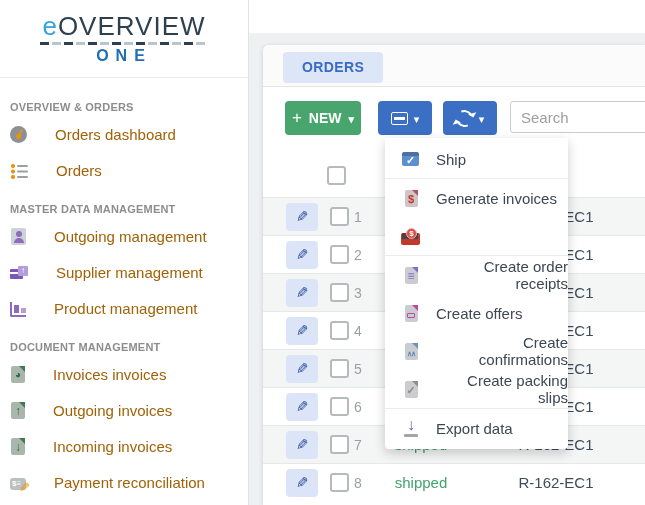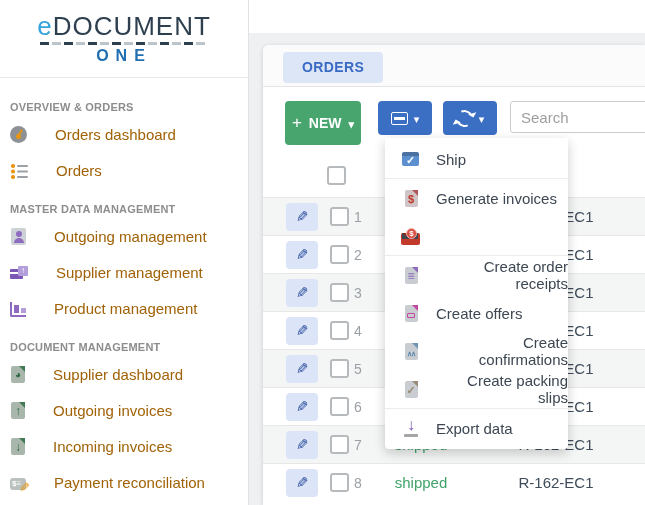--- a/index.html
+++ b/index.html
@@ -47,21 +47,21 @@
   .icon--payment::before{content:"$≡";position:absolute;left:2px;top:1px;color:#fff;font-size:8px;font-weight:bold;letter-spacing:0;}
   .icon--payment::after{content:"✎";position:absolute;right:-4px;bottom:-5px;color:#e9950f;font-size:13px;transform:scaleX(-1);}
 
   
   .gray-panel{position:absolute;left:249px;top:33px;width:396px;height:472px;background:#eef0f1;}
   .card{position:absolute;left:263px;top:45px;width:382px;height:460px;background:#fff;border-top-left-radius:6px;box-shadow:0 1px 5px rgba(0,0,0,.14);z-index:1;}
   .tabbar{height:42px;background:#fbfbfc;border-bottom:1px solid #e4e4e4;border-top-left-radius:6px;padding:7px 0 0 20px;box-sizing:border-box;}
   .tab{display:inline-block;background:#dce6f6;color:#3a6bc4;font-weight:bold;font-size:14px;padding:7px 19px 8px 19px;border-radius:4px;letter-spacing:.4px;cursor:pointer;}
   .toolbar{position:relative;height:62px;}
   .btn{border:none;cursor:pointer;display:flex;align-items:center;justify-content:center;border-radius:4px;color:#fff;}
-  .btn-new{position:absolute;left:22px;top:14px;width:76px;height:44px;background:#48a56e;gap:7px;font-size:14px;font-weight:bold;}
+  .btn-new{position:absolute;left:22px;top:14px;width:76px;height:34px;background:#48a56e;gap:7px;font-size:14px;font-weight:bold;}
   .plus-glyph::before{content:"+";font-size:17px;font-weight:normal;}
   .caret::before{content:"▾";font-size:11px;}
   .btn-blue{position:absolute;top:14px;width:54px;height:34px;background:#3b6fc4;gap:6px;}
   .btn-doc{left:115px;} .btn-sync{left:180px;}
   .invoice-glyph{width:15px;height:11px;border:1.6px solid #fff;border-radius:2px;position:relative;display:inline-block;}
   .invoice-glyph::after{content:"";position:absolute;left:2px;top:4px;width:11px;height:3px;background:#fff;}
   .sync-glyph{width:13px;height:13px;border:2px solid #fff;border-radius:50%;border-left-color:rgba(0,0,0,0);border-right-color:rgba(0,0,0,0);position:relative;display:inline-block;transform:rotate(20deg);}
   .sync-glyph::before{content:"";position:absolute;top:-4px;right:-2px;border-style:solid;border-width:0 0 6px 6px;border-color:rgba(0,0,0,0) rgba(0,0,0,0) #fff rgba(0,0,0,0);transform:rotate(10deg);}
   .sync-glyph::after{content:"";position:absolute;bottom:-4px;left:-2px;border-style:solid;border-width:6px 6px 0 0;border-color:#fff rgba(0,0,0,0) rgba(0,0,0,0) rgba(0,0,0,0);transform:rotate(10deg);}
   .search{position:absolute;left:247px;top:14px;width:150px;height:32px;border:1px solid #c9cdd1;border-radius:3px;padding:0 10px;font-size:15px;color:#444;font-family:"Liberation Sans",sans-serif;box-sizing:border-box;outline:none;}
@@ -106,21 +106,21 @@
   .micon--packing{--fold:#9a8b7a;}
   .micon--packing::after{content:"✓";position:absolute;left:0;top:3px;width:13px;text-align:center;color:#9a8b7a;font-weight:bold;font-size:11px;}
   .micon--export::before{content:"↓";position:absolute;left:0;top:-2px;width:20px;text-align:center;color:#7d57b5;font-size:16px;font-weight:bold;}
   .micon--export::after{content:"";position:absolute;left:3px;bottom:1px;width:14px;height:3px;background:#a5a5a5;border-radius:1px;}
 </style>
 </head>
 <body>
 
 <aside class="sidebar">
   <div class="logo">
-    <div class="logo-top"><span class="logo-e">e</span><span>DOCUMENT</span></div>
+    <div class="logo-top"><span class="logo-e">e</span><span>OVERVIEW</span></div>
     <div class="logo-dashes"></div>
     <div class="logo-one">ONE</div>
   </div>
   <nav id="sidebar-nav">
   <div class="nav-section">
     <div class="nav-section-label">OVERVIEW &amp; ORDERS</div>
     <div class="nav-items">
   <div class="nav-item">
     <span class="icon icon--gauge"></span>
     <span class="nav-label">Orders dashboard</span>
@@ -151,21 +151,21 @@
     <span class="nav-label">Product management</span>
   </div>
 </div>
   </div>
 
   <div class="nav-section">
     <div class="nav-section-label">DOCUMENT MANAGEMENT</div>
     <div class="nav-items">
   <div class="nav-item">
     <span class="icon icon--invoices-dashboard doc-g"></span>
-    <span class="nav-label">Supplier dashboard</span>
+    <span class="nav-label">Invoices invoices</span>
   </div>
 
   <div class="nav-item">
     <span class="icon icon--outgoing doc-g"></span>
     <span class="nav-label">Outgoing invoices</span>
   </div>
 
   <div class="nav-item">
     <span class="icon icon--incoming doc-g"></span>
     <span class="nav-label">Incoming invoices</span>

